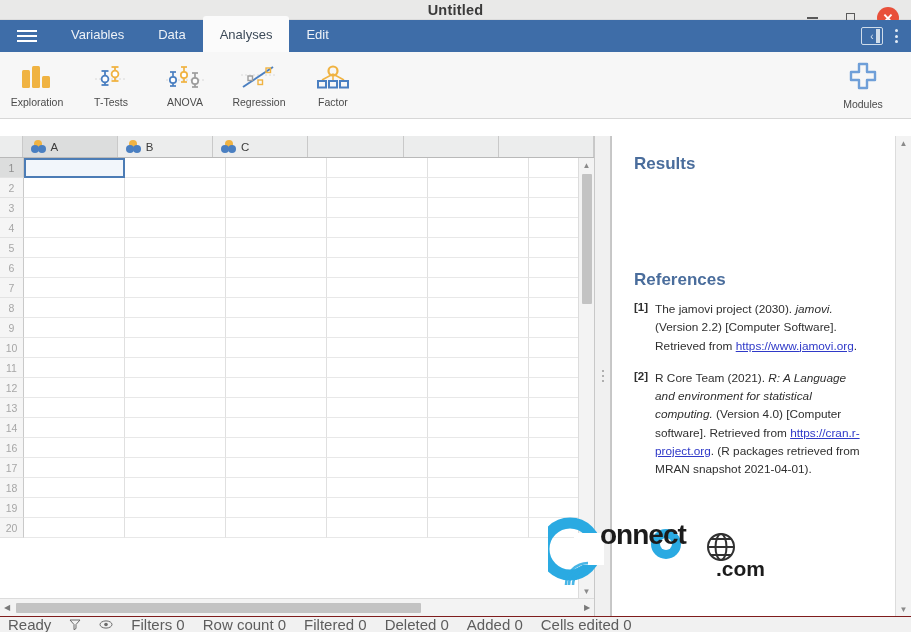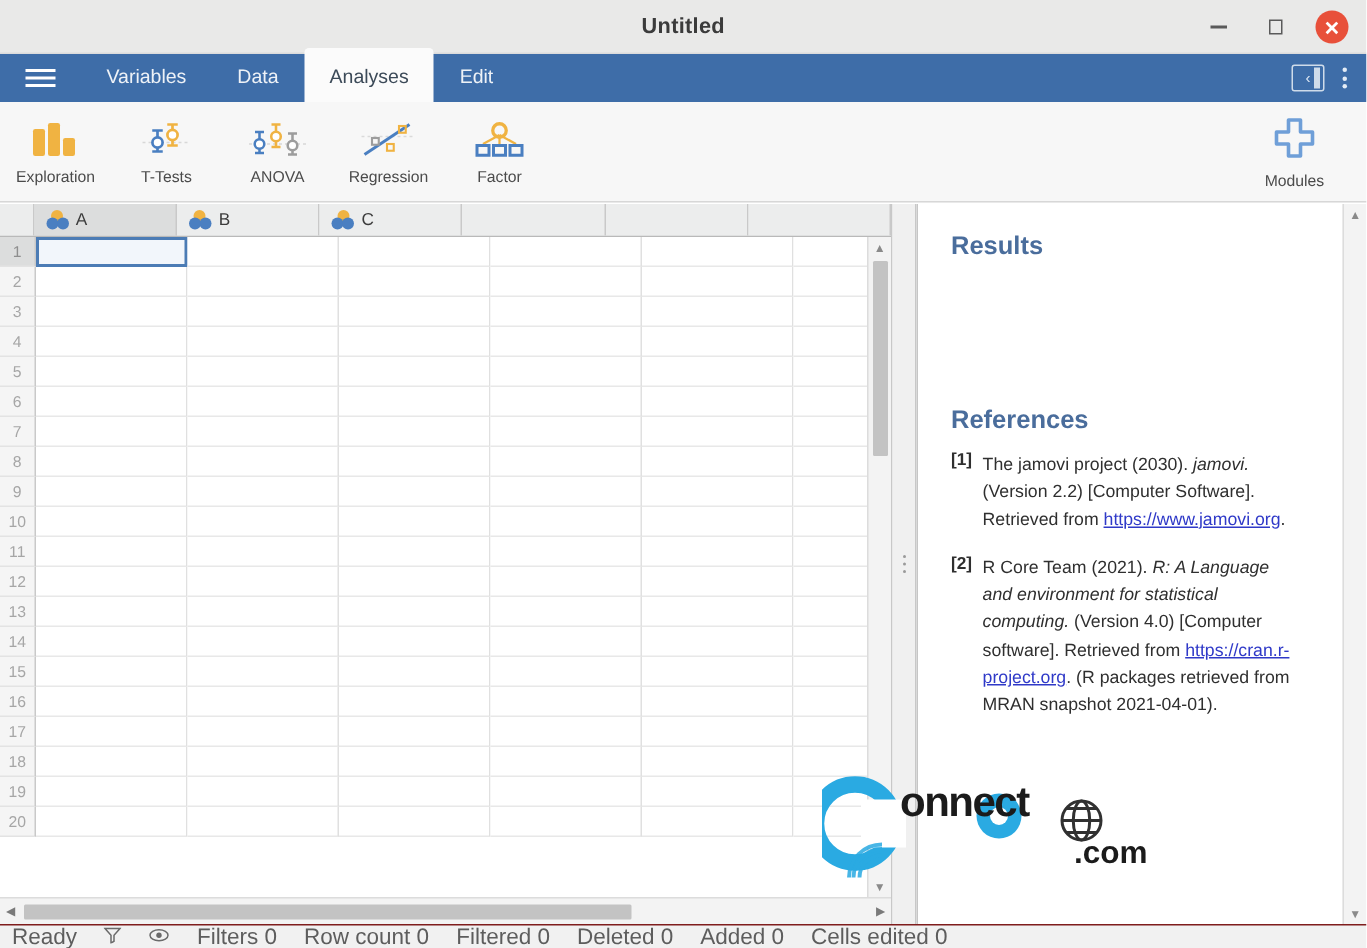--- a/index.html
+++ b/index.html
@@ -6,21 +6,21 @@
   html, body {
     width: 911px; height: 632px;
     font-family: "Liberation Sans", sans-serif;
     overflow: hidden;
     background: #ffffff;
   }
   #app { position: relative; width: 911px; height: 632px; }
 
   
   .titlebar {
-    height: 36px; background: #e9e9e8;
+    height: 20px; background: #e9e9e8;
     display: flex; align-items: center; justify-content: center;
     position: relative; border-bottom: 1px solid #dcdcdc;
   }
   .titlebar .title {
     font-size: 14.5px; font-weight: bold; color: #3b3b3b;
     letter-spacing: .2px;
   }
   .wctrls { position: absolute; right: 6px; top: 0; height: 36px;
             display: flex; align-items: center; gap: 4px; }
   .wbtn { width: 34px; height: 34px; display: flex; align-items: center;
@@ -481,29 +481,20 @@
           <div class="grid-row">
             <div class="rowhdr">14</div>
             <div class="cell"></div>
             <div class="cell"></div>
             <div class="cell"></div>
             <div class="cell"></div>
             <div class="cell"></div>
             <div class="cell"></div>
           </div>
           <div class="grid-row">
-            <div class="rowhdr">15</div>
-            <div class="cell"></div>
-            <div class="cell"></div>
-            <div class="cell"></div>
-            <div class="cell"></div>
-            <div class="cell"></div>
-            <div class="cell"></div>
-          </div>
-          <div class="grid-row">
             <div class="rowhdr">16</div>
             <div class="cell"></div>
             <div class="cell"></div>
             <div class="cell"></div>
             <div class="cell"></div>
             <div class="cell"></div>
             <div class="cell"></div>
           </div>
           <div class="grid-row">
             <div class="rowhdr">17</div>

